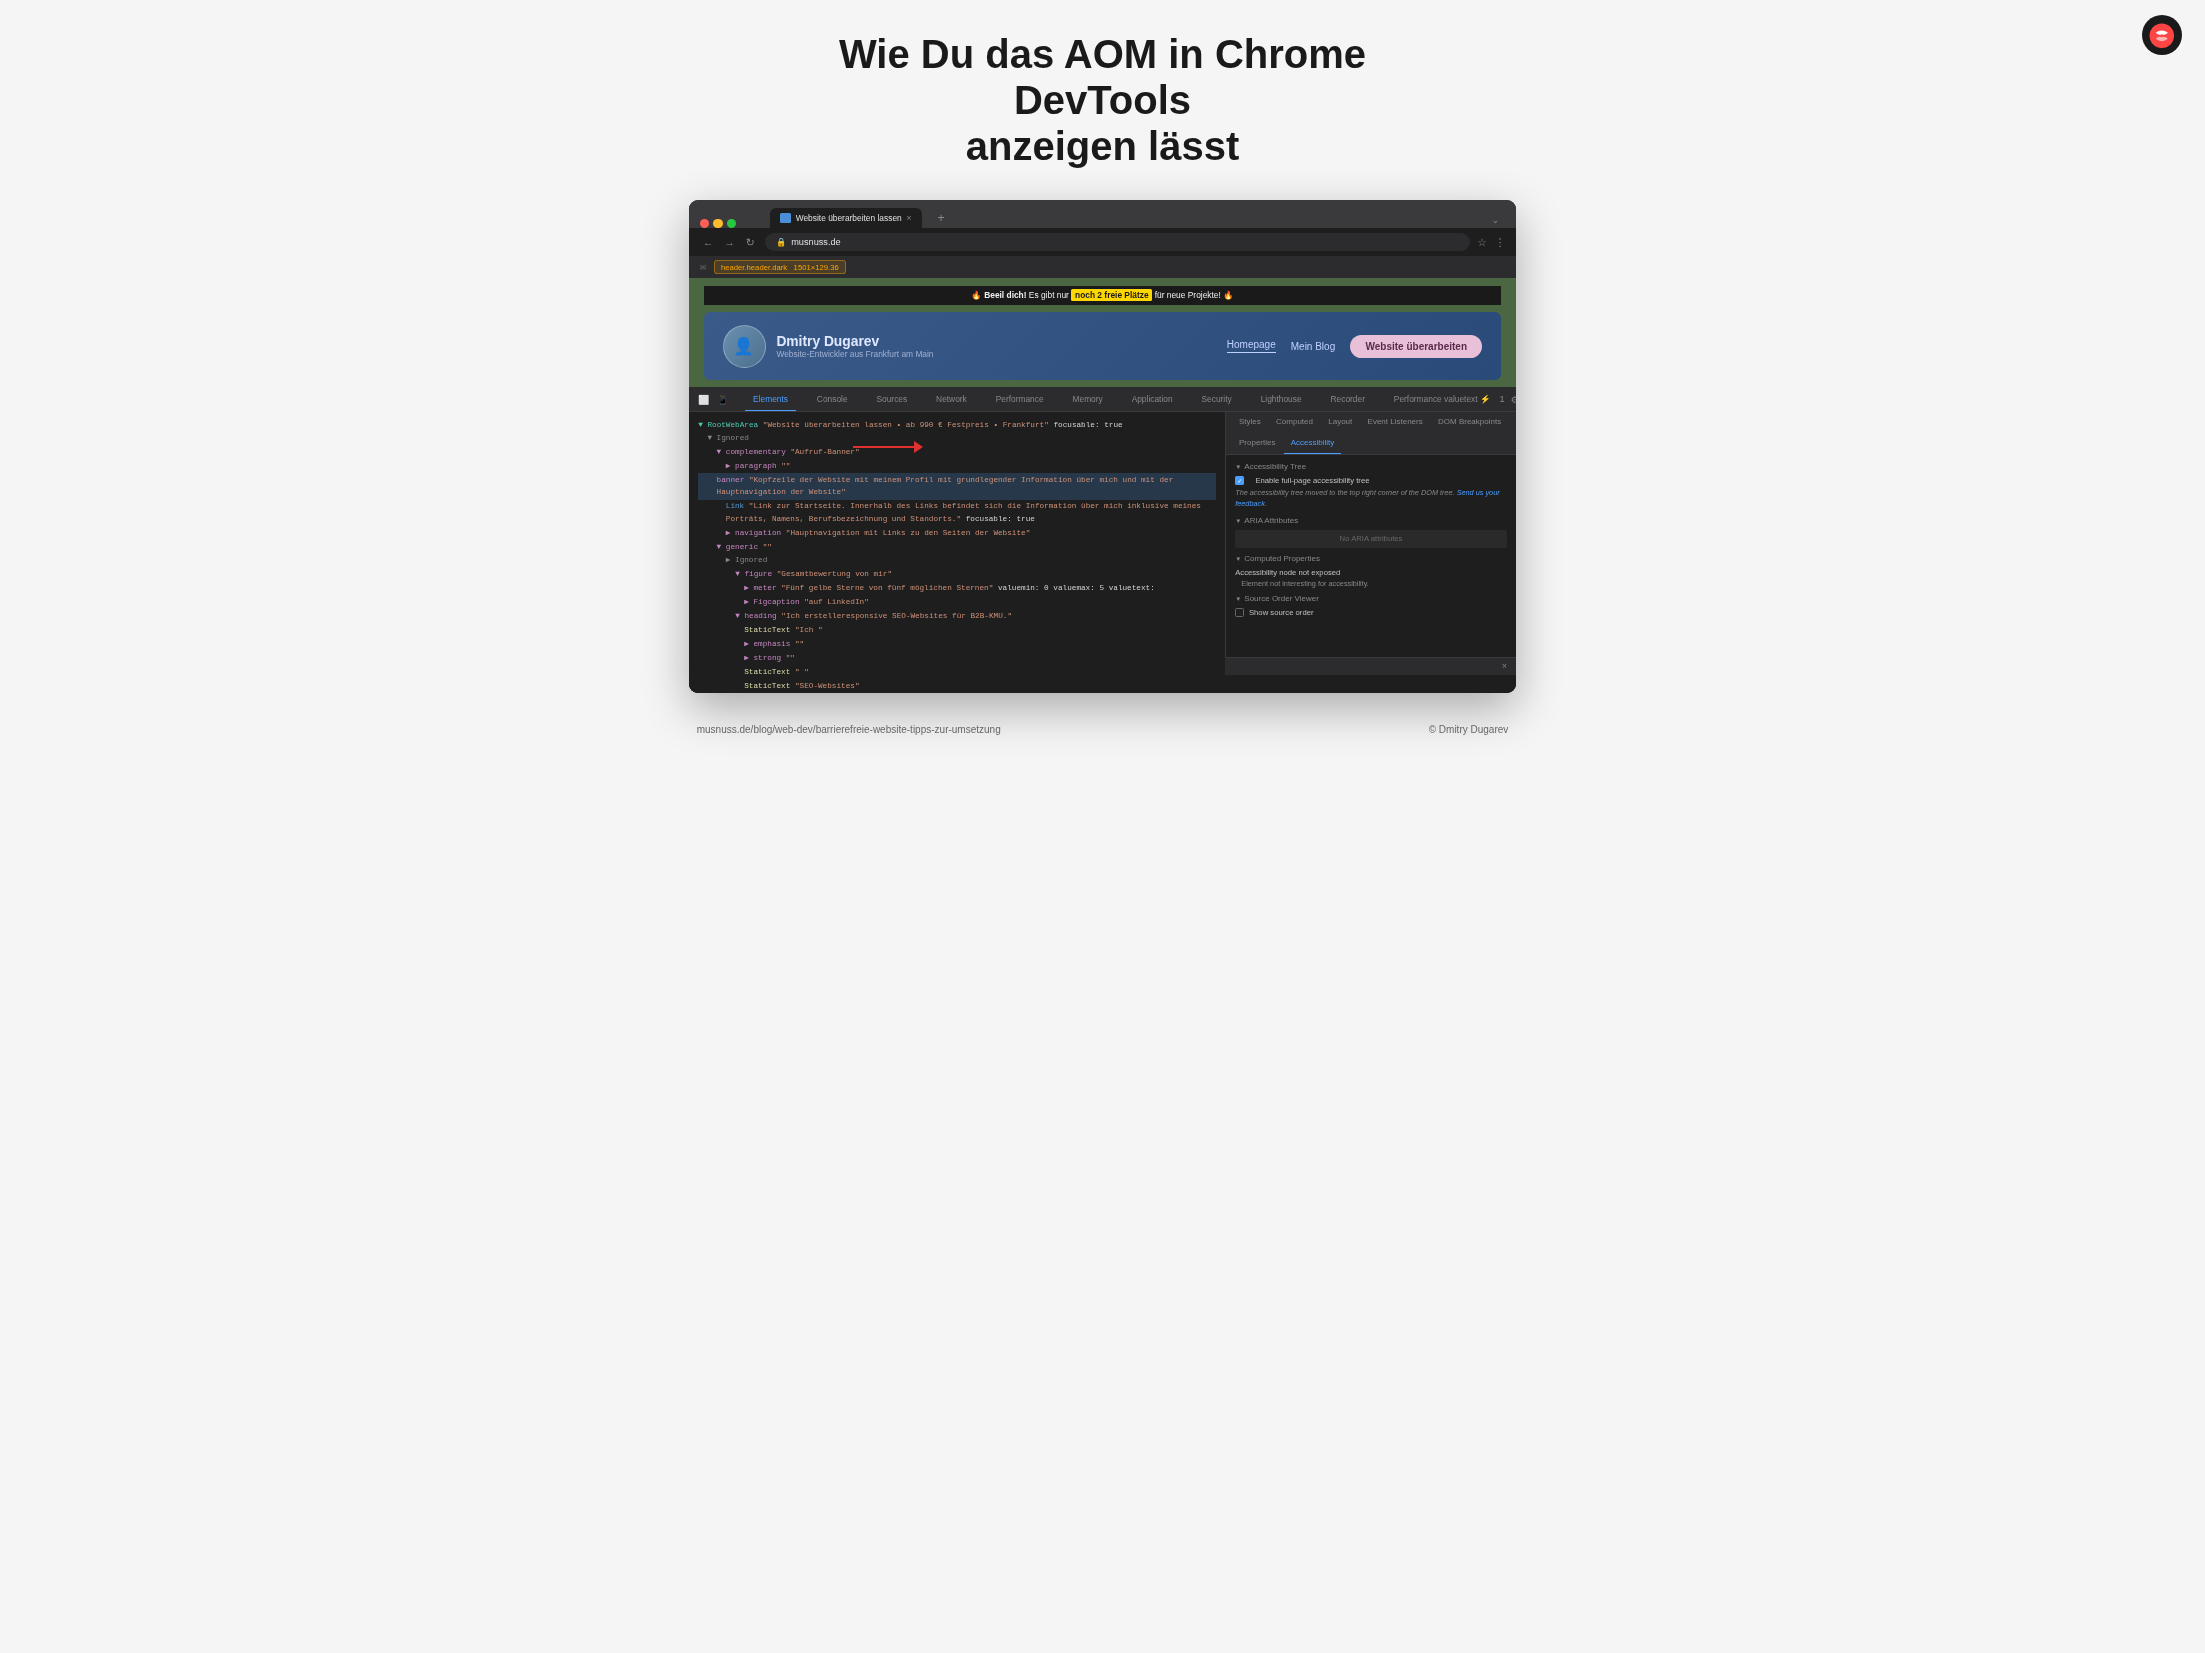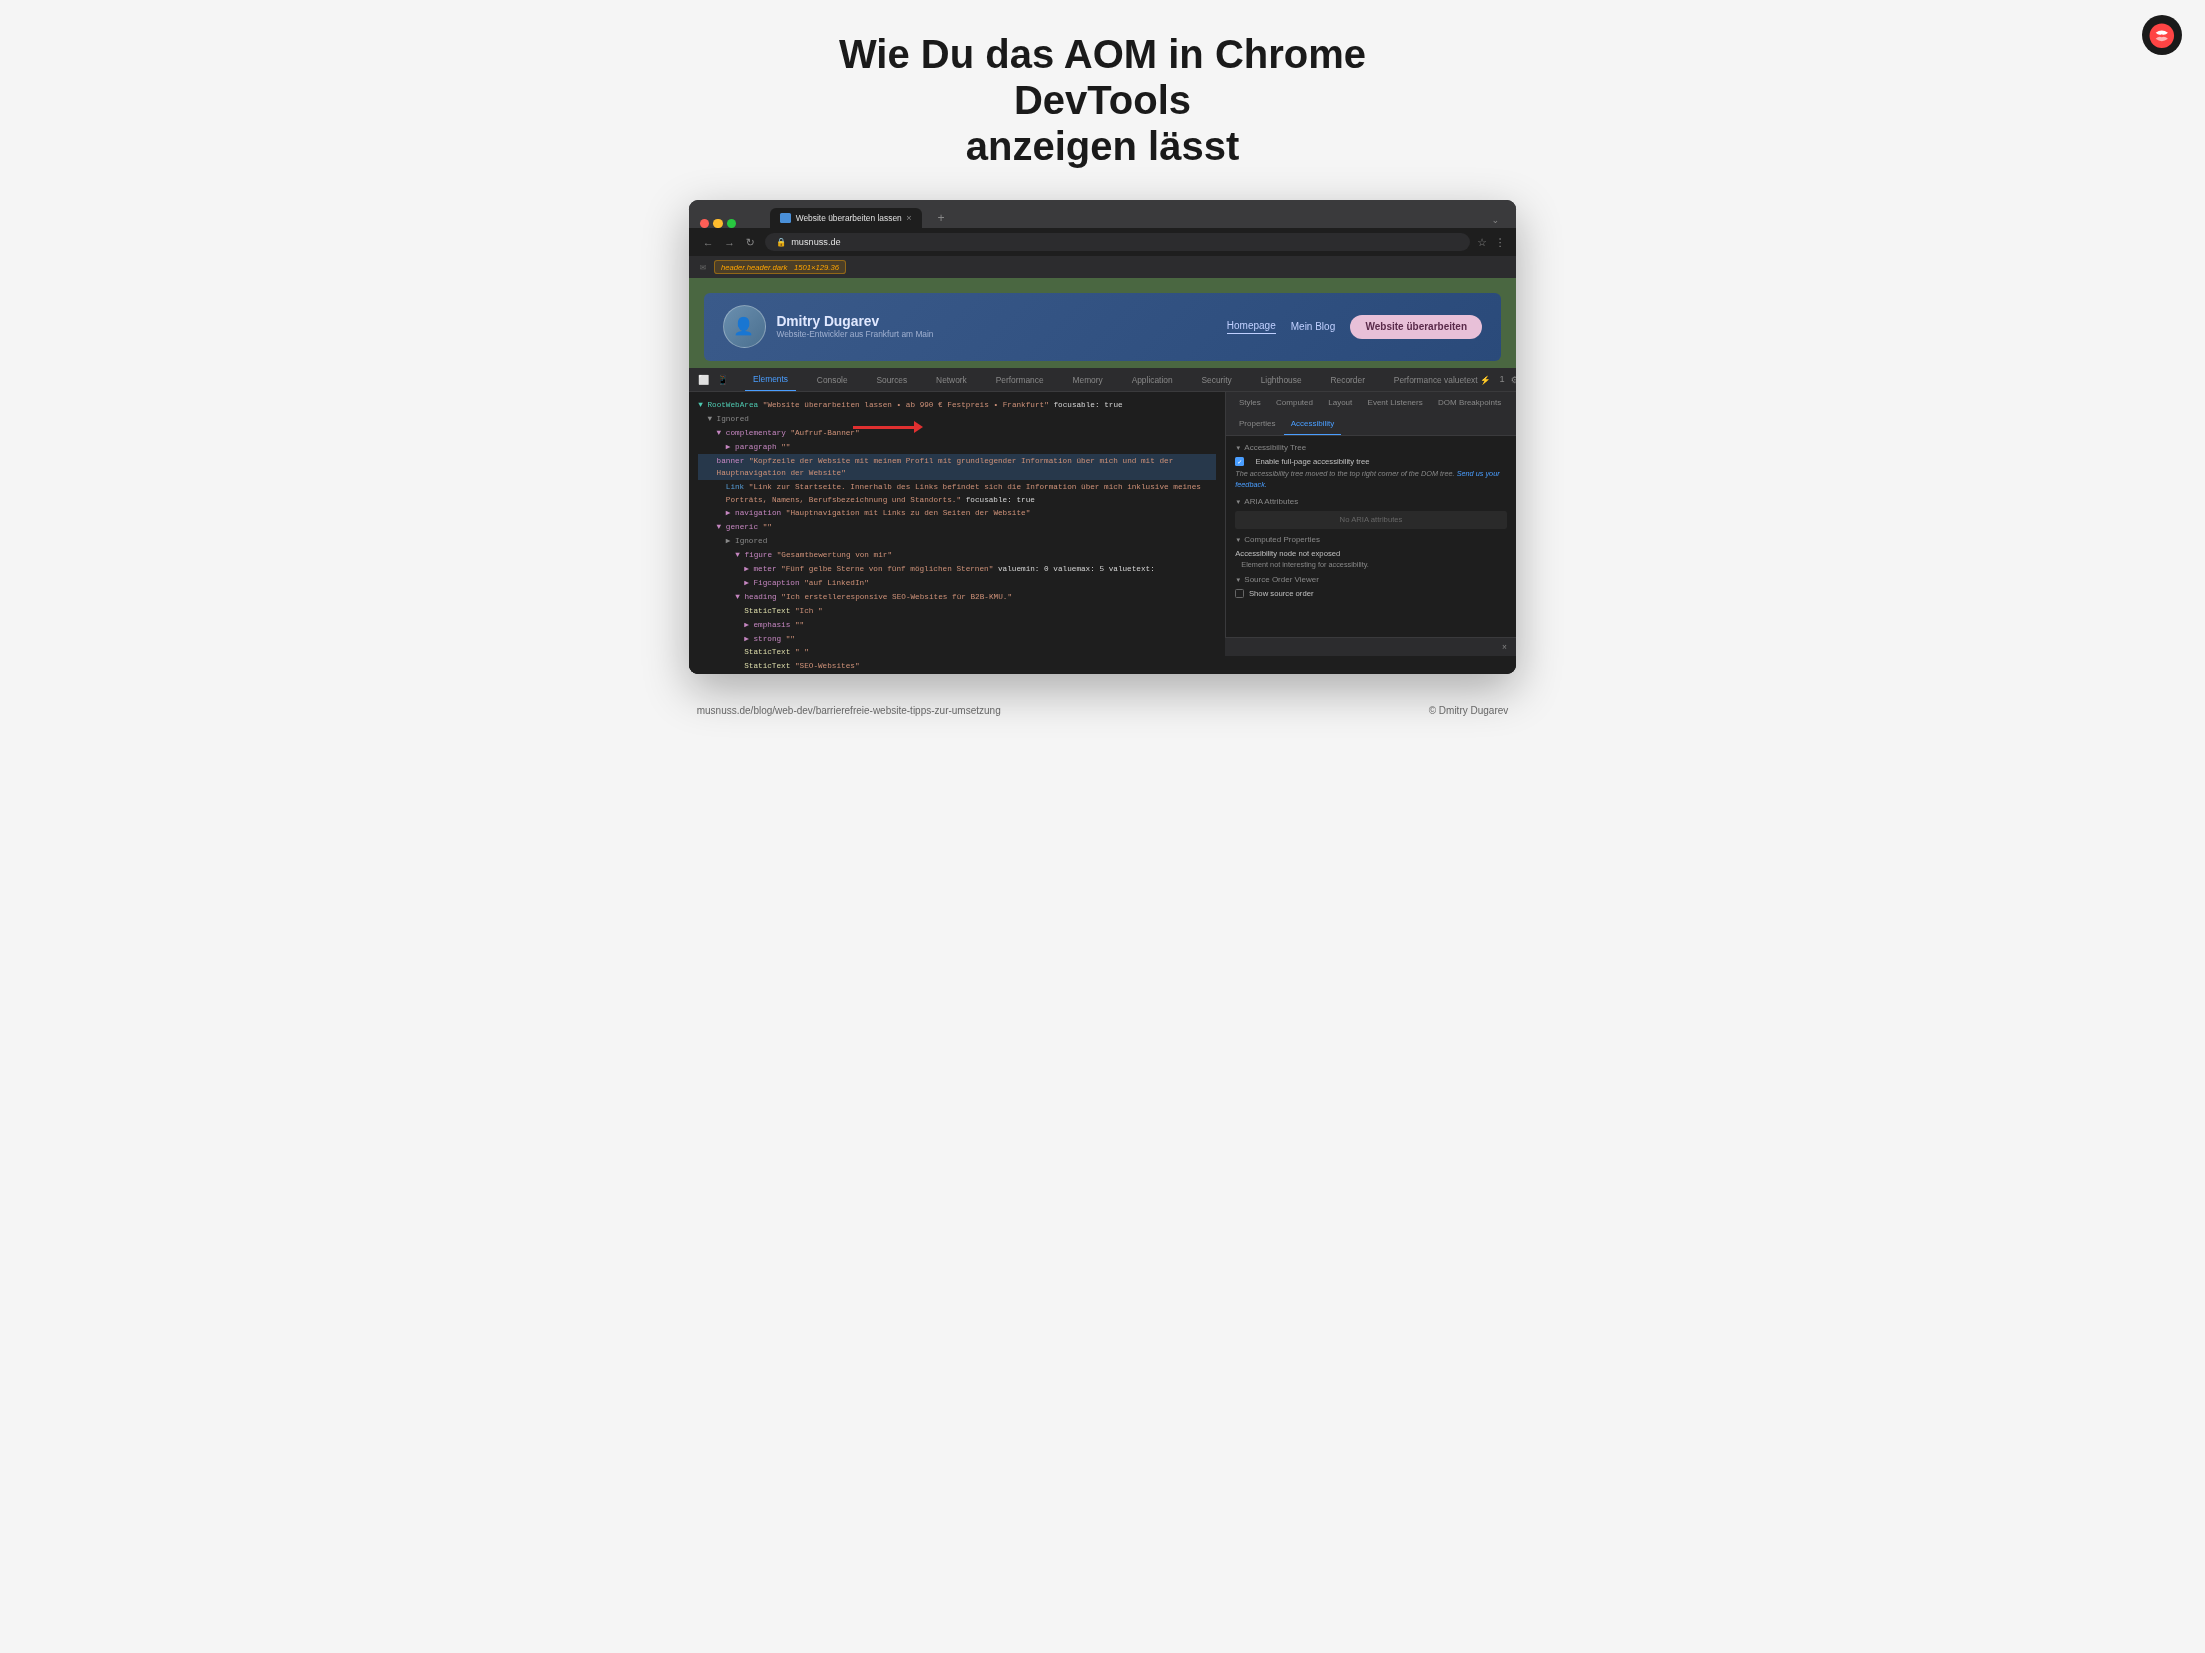--- a/index.html
+++ b/index.html
@@ -155,21 +155,20 @@
       gap: 7.7px;
     }
 
     .element-chip {
       background: rgba(255,165,0,0.15);
       border: 0.8px solid rgba(255,165,0,0.4);
       border-radius: 3.1px;
       padding: 1.5px 6.1px;
       font-size: 7.7px;
       color: #ffa500;
-      font-style: italic;
     }
 
     
     .website-preview {
       background: #4a6741;
       padding: 7.7px 15.3px;
     }
 
     .promo-bar {
       background: #1a1a1a;
@@ -577,20 +576,28 @@
   <div class="element-highlight-bar">
     <span style="color:#666; font-size:7.7px;">✉</span>
     <span class="element-chip">
       <span>header.header.dark</span>
       &nbsp;
       <span>1501×129.36</span>
     </span>
   </div>
 
   <div class="website-preview">
+    <div class="promo-bar">
+      <span>🔥</span>
+      <strong>Beeil dich!</strong>
+      <span> Es gibt nur </span>
+      <span class="promo-highlight">noch 2 freie Plätze</span>
+      <span> für neue Projekte! </span>
+      <span>🔥</span>
+    </div>
     <div class="header-card">
       <div class="profile-section">
         <div class="avatar-circle">👤</div>
         <div>
           <div class="profile-name">Dmitry Dugarev</div>
           <div class="profile-title">Website-Entwickler aus Frankfurt am Main</div>
         </div>
       </div>
       <div class="nav-links">
         <span class="nav-link active">Homepage</span>

